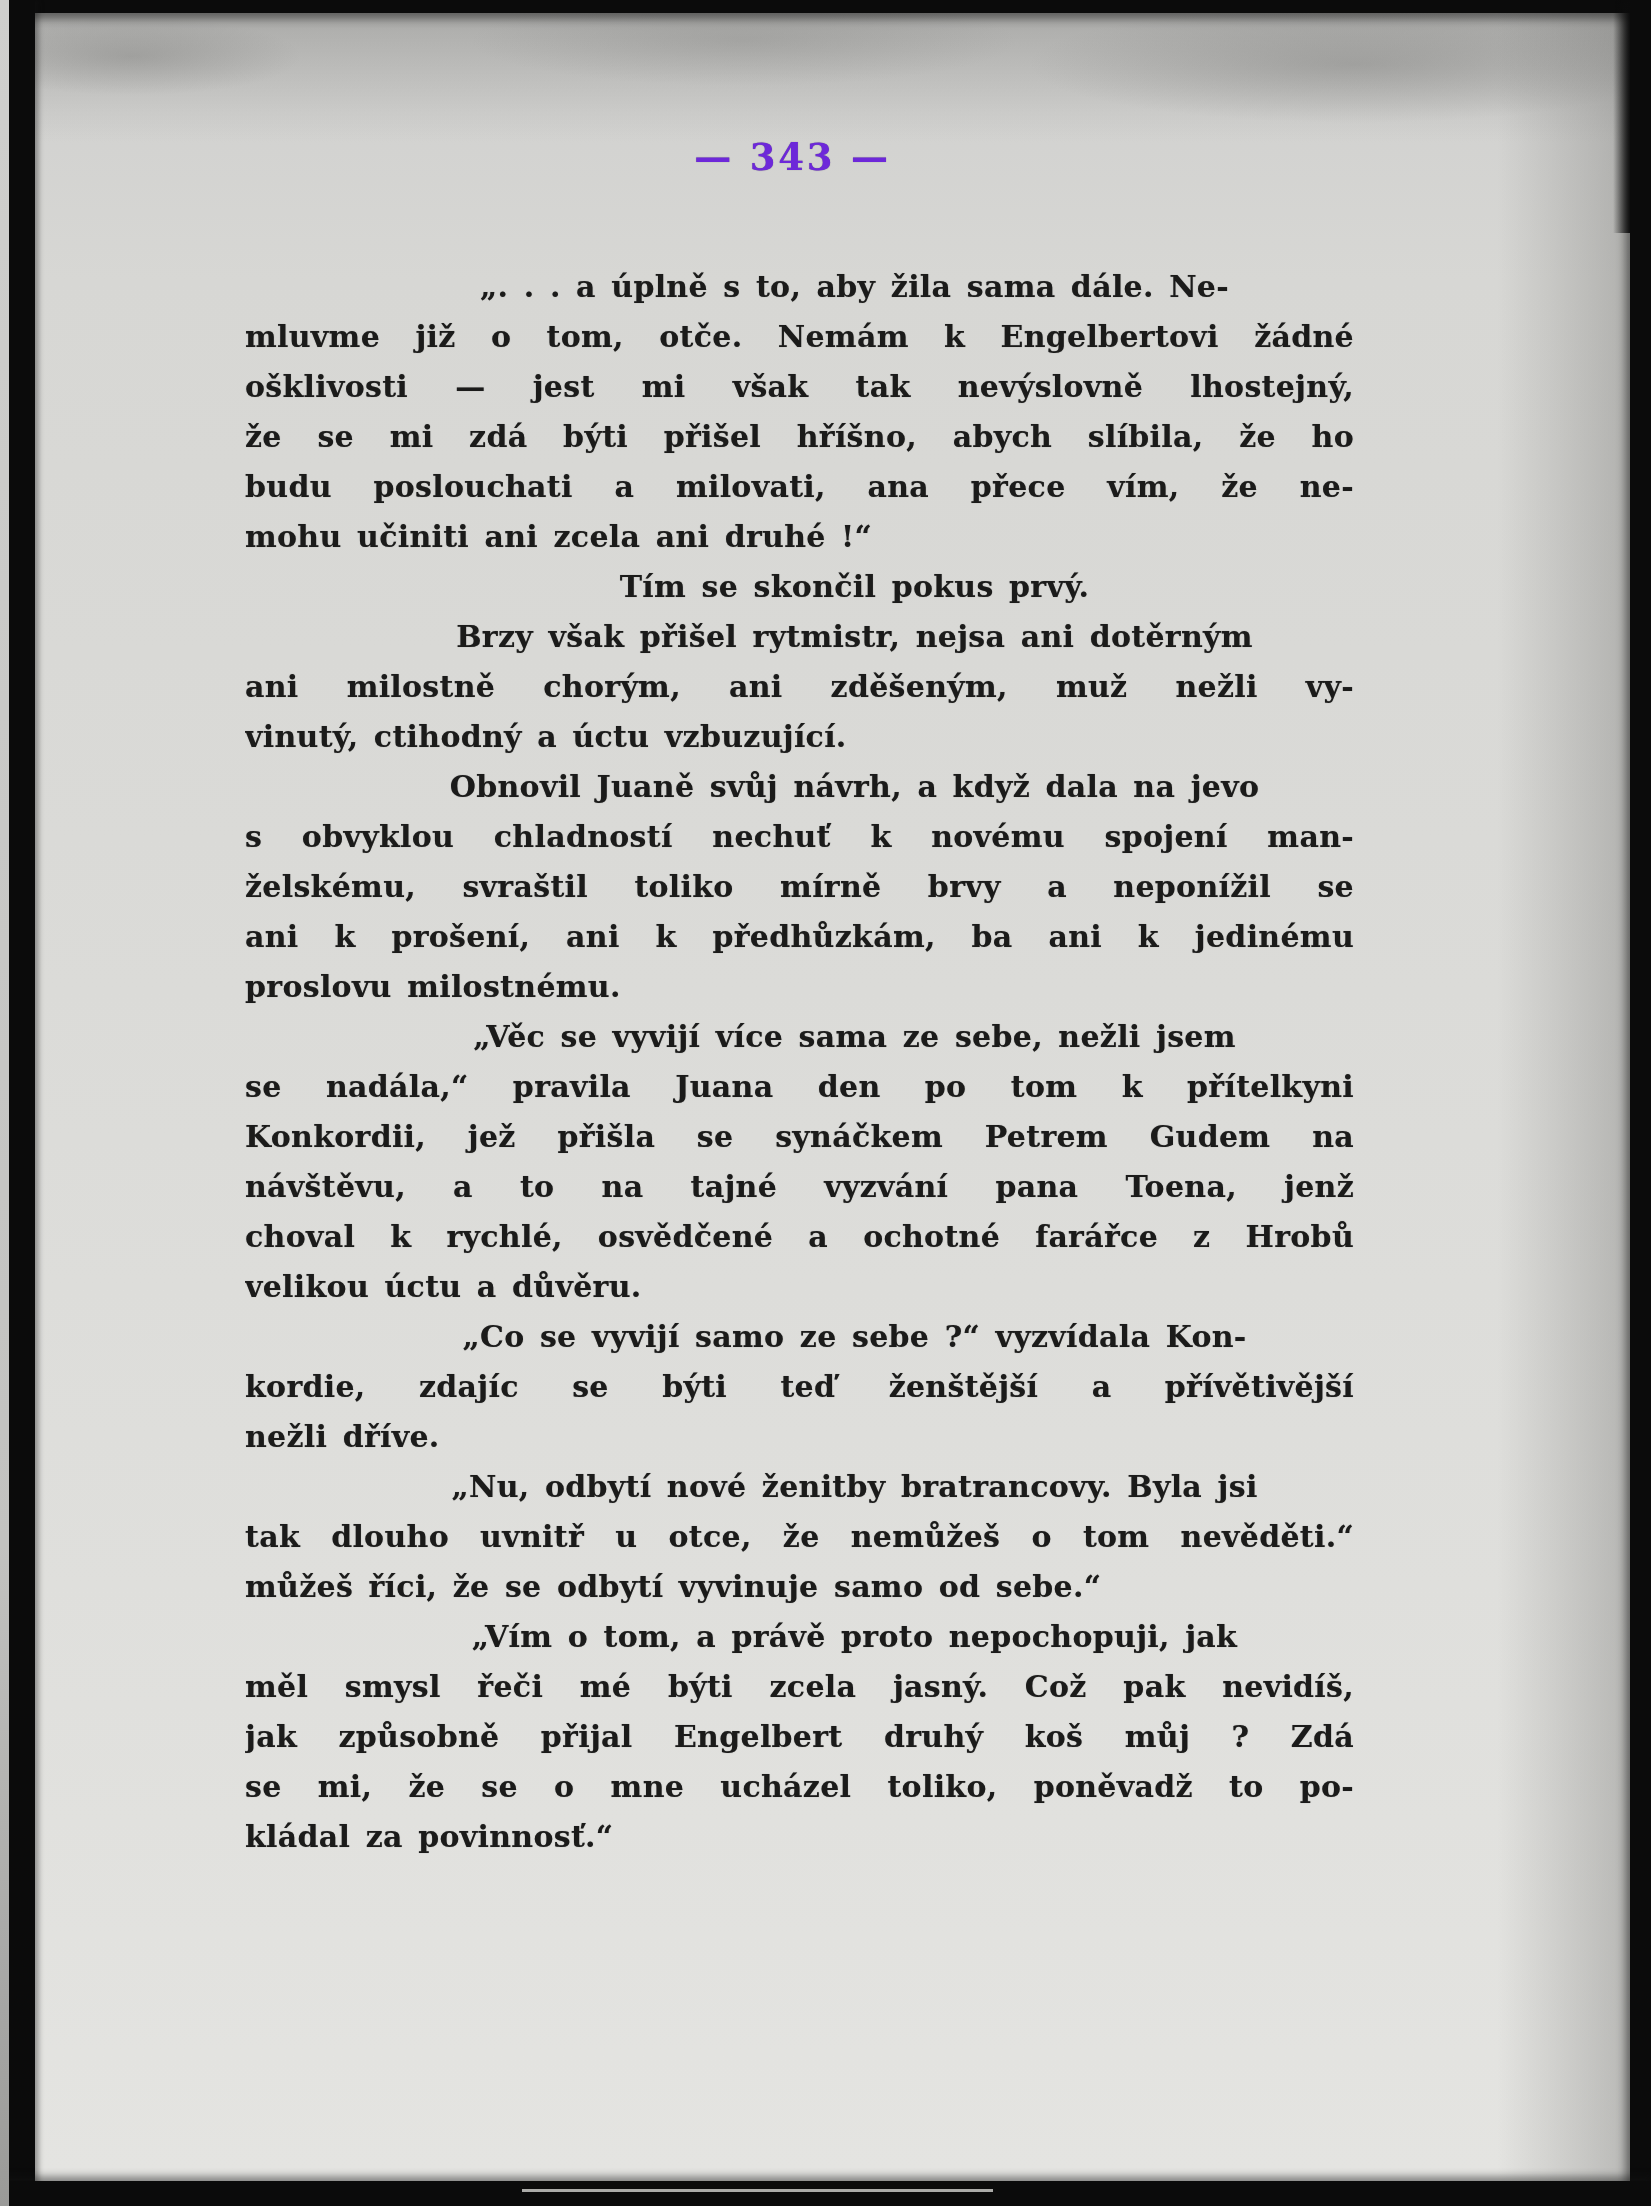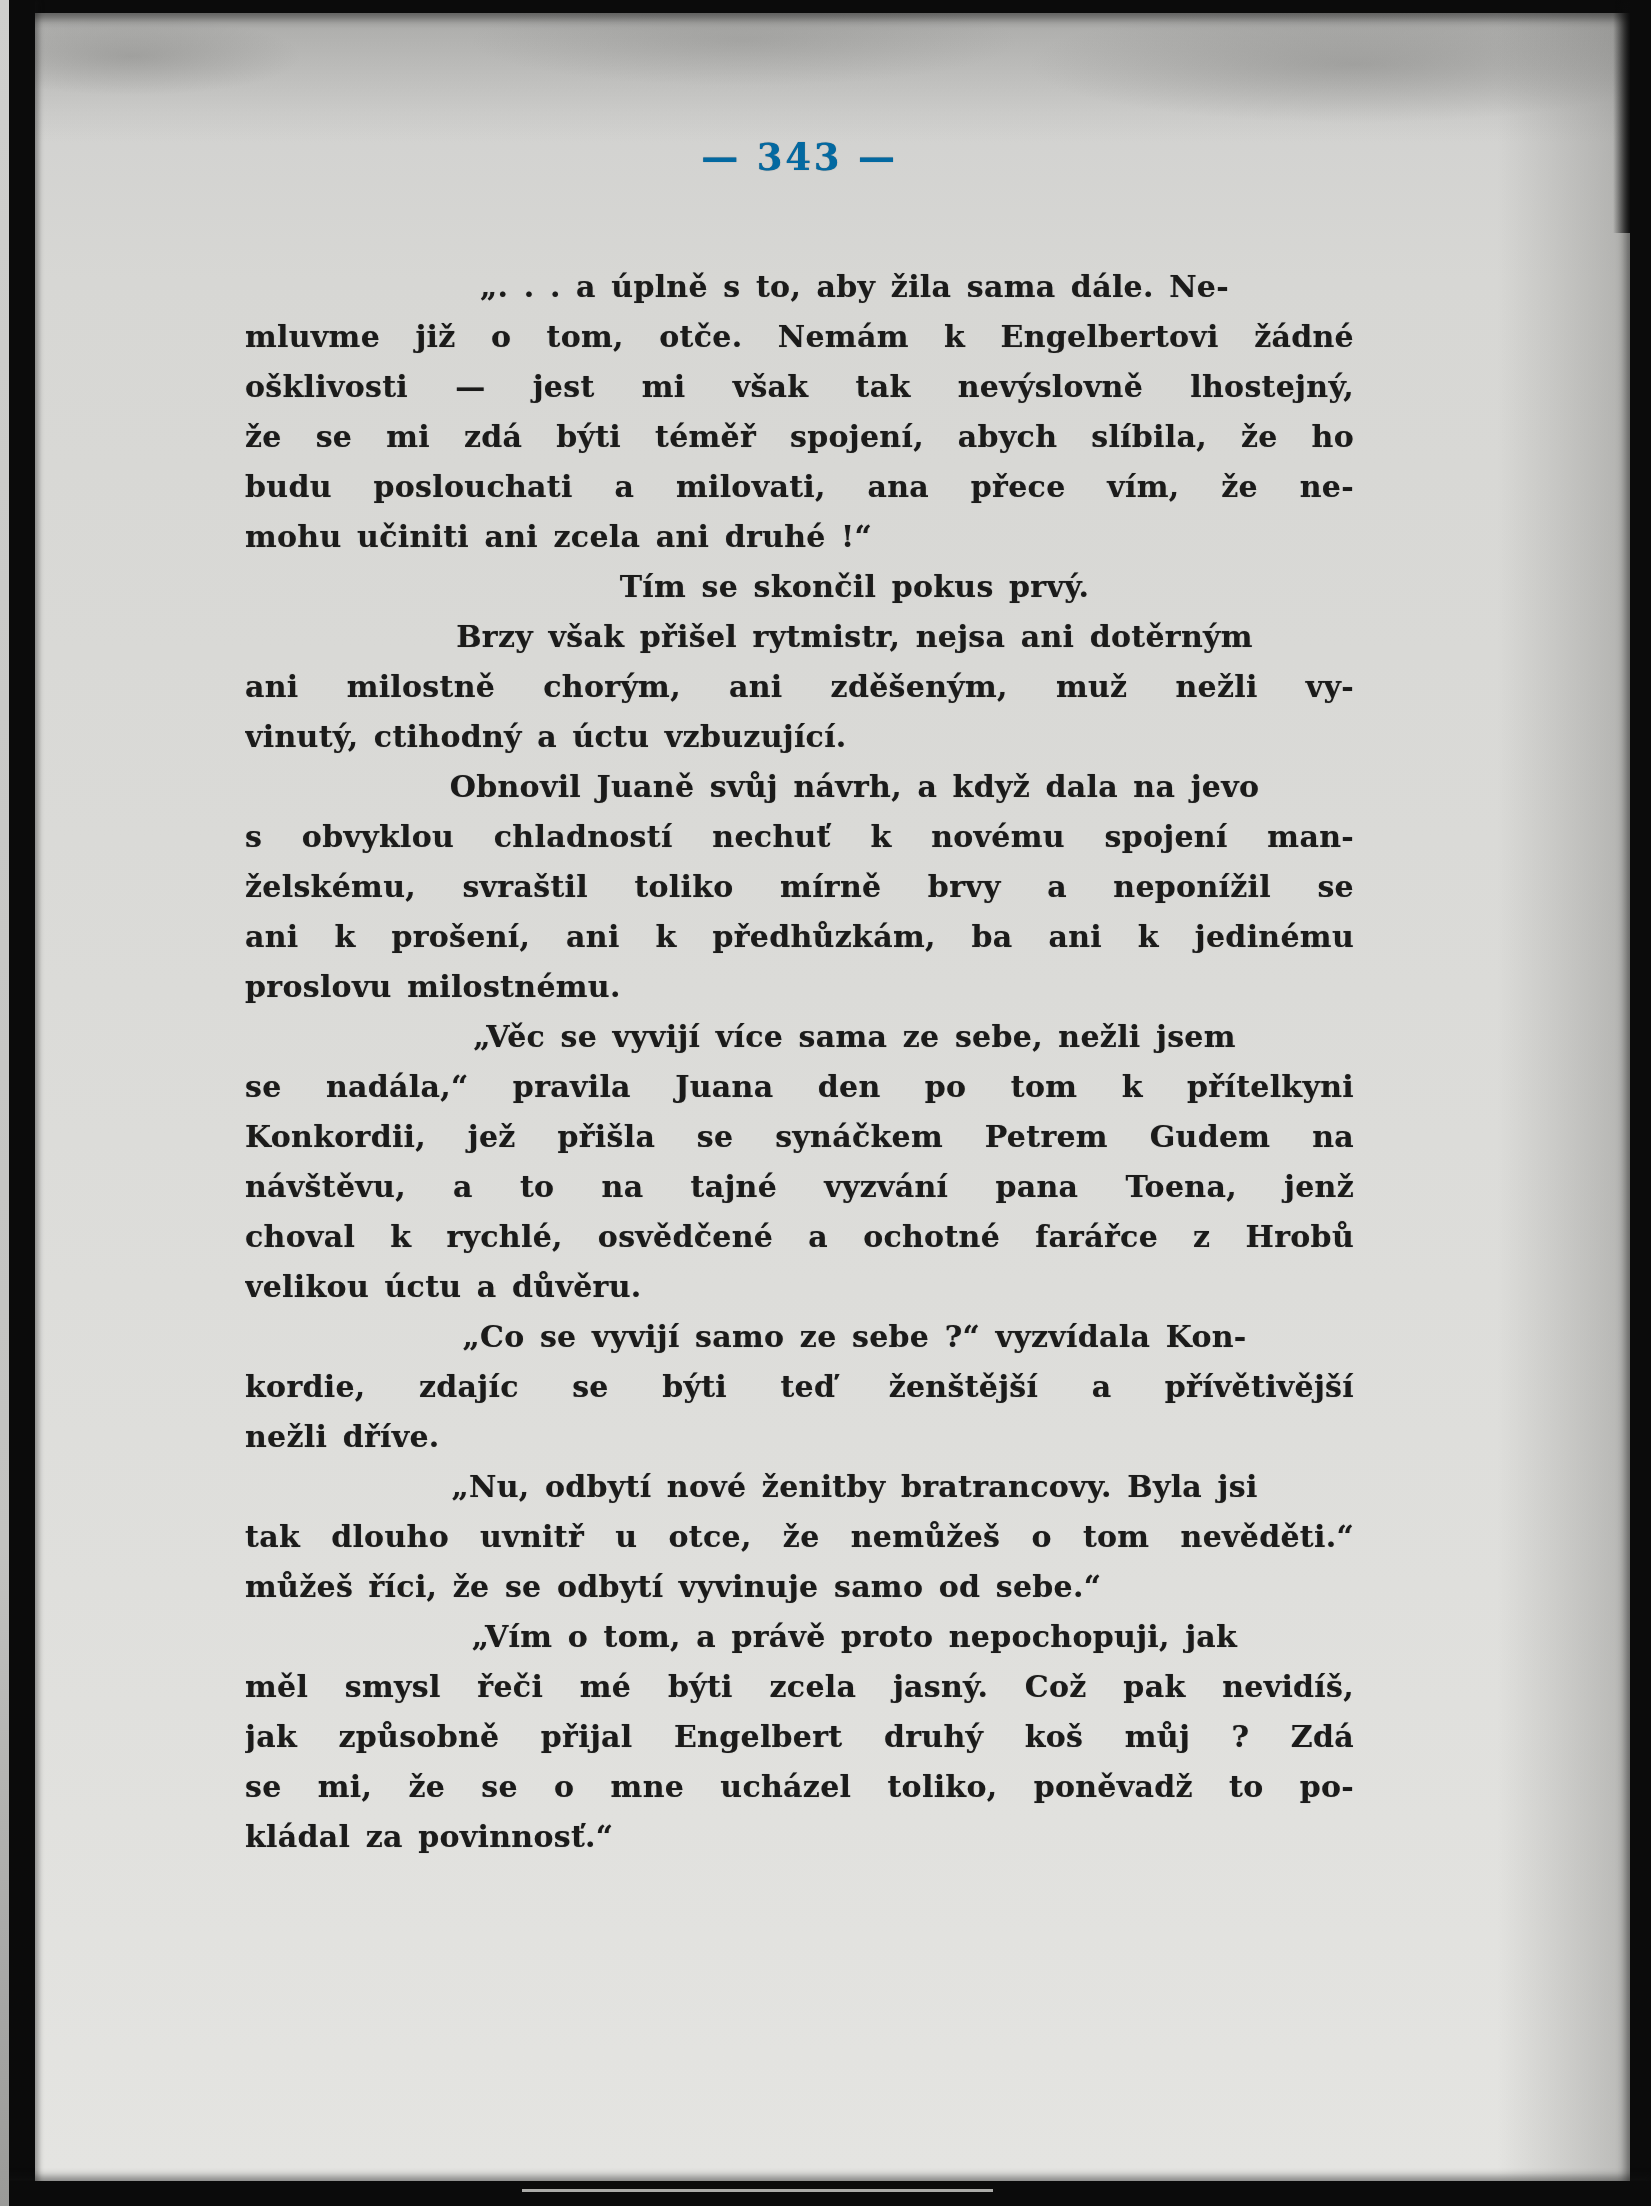--- a/index.html
+++ b/index.html
@@ -41,22 +41,22 @@
   .corner-tr{right:0;top:0;width:39px;height:233px;
     background:linear-gradient(to left, #0b0b0b 55%, rgba(11,11,11,0));}
   .sliver-left{position:absolute;left:0;top:0;width:9.3px;height:2207px;
     background:linear-gradient(180deg,#cfcfcd,#c2c2c0 70%,#9a9a98);}
   .scratch{
     position:absolute;left:522px;top:2189px;width:471px;height:2.8px;
     background:#bcbcb9;opacity:.9;
   }
   
   .pageno{
-    position:absolute;left:245px;top:135px;width:1109px;height:48px;
-    text-align:center;font-size:37px;font-weight:700;color:#0369a1;
+    position:absolute;left:238px;top:135px;width:1109px;height:48px;
+    text-align:center;font-size:37px;font-weight:700;color:#6d28d9;
     letter-spacing:2.8px;text-shadow:0 0 0.9px rgba(10,10,10,.45);
   }
   .textblock{
     position:absolute;left:245px;top:262px;width:1109px;
     font-size:30px;font-weight:700;color:#1b1b1a;
     letter-spacing:0.3px;word-spacing:4.7px;
     text-shadow:0 0 0.9px rgba(10,10,10,.40);
   }
   .line{height:50px;line-height:50px;overflow:hidden;text-align:left;white-space:normal;}
   .line.just{text-align:justify;}
@@ -112,21 +112,21 @@
 <div class="speckfield specks-top"></div>
 <div class="speckfield specks-right"></div>
 <div class="speckfield specks-body"></div>
 
 <div class="pageno">— 343 —</div>
 
 <div class="textblock">
     <div class="line just indent">„. . . a úplně s to, aby žila sama dále. Ne-</div>
     <div class="line just">mluvme již o tom, otče. Nemám k Engelbertovi žádné</div>
     <div class="line just">ošklivosti — jest mi však tak nevýslovně lhostejný,</div>
-    <div class="line just">že se mi zdá býti téměř spojení, abych slíbila, že ho</div>
+    <div class="line just">že se mi zdá býti přišel hříšno, abych slíbila, že ho</div>
     <div class="line just">budu poslouchati a milovati, ana přece vím, že ne-</div>
     <div class="line">mohu učiniti ani zcela ani druhé !“</div>
     <div class="line indent">Tím se skončil pokus prvý.</div>
     <div class="line just indent">Brzy však přišel rytmistr, nejsa ani dotěrným</div>
     <div class="line just">ani milostně chorým, ani zděšeným, muž nežli vy-</div>
     <div class="line">vinutý, ctihodný a úctu vzbuzující.</div>
     <div class="line just indent">Obnovil Juaně svůj návrh, a když dala na jevo</div>
     <div class="line just">s obvyklou chladností nechuť k novému spojení man-</div>
     <div class="line just">želskému, svraštil toliko mírně brvy a neponížil se</div>
     <div class="line just">ani k prošení, ani k předhůzkám, ba ani k jedinému</div>

